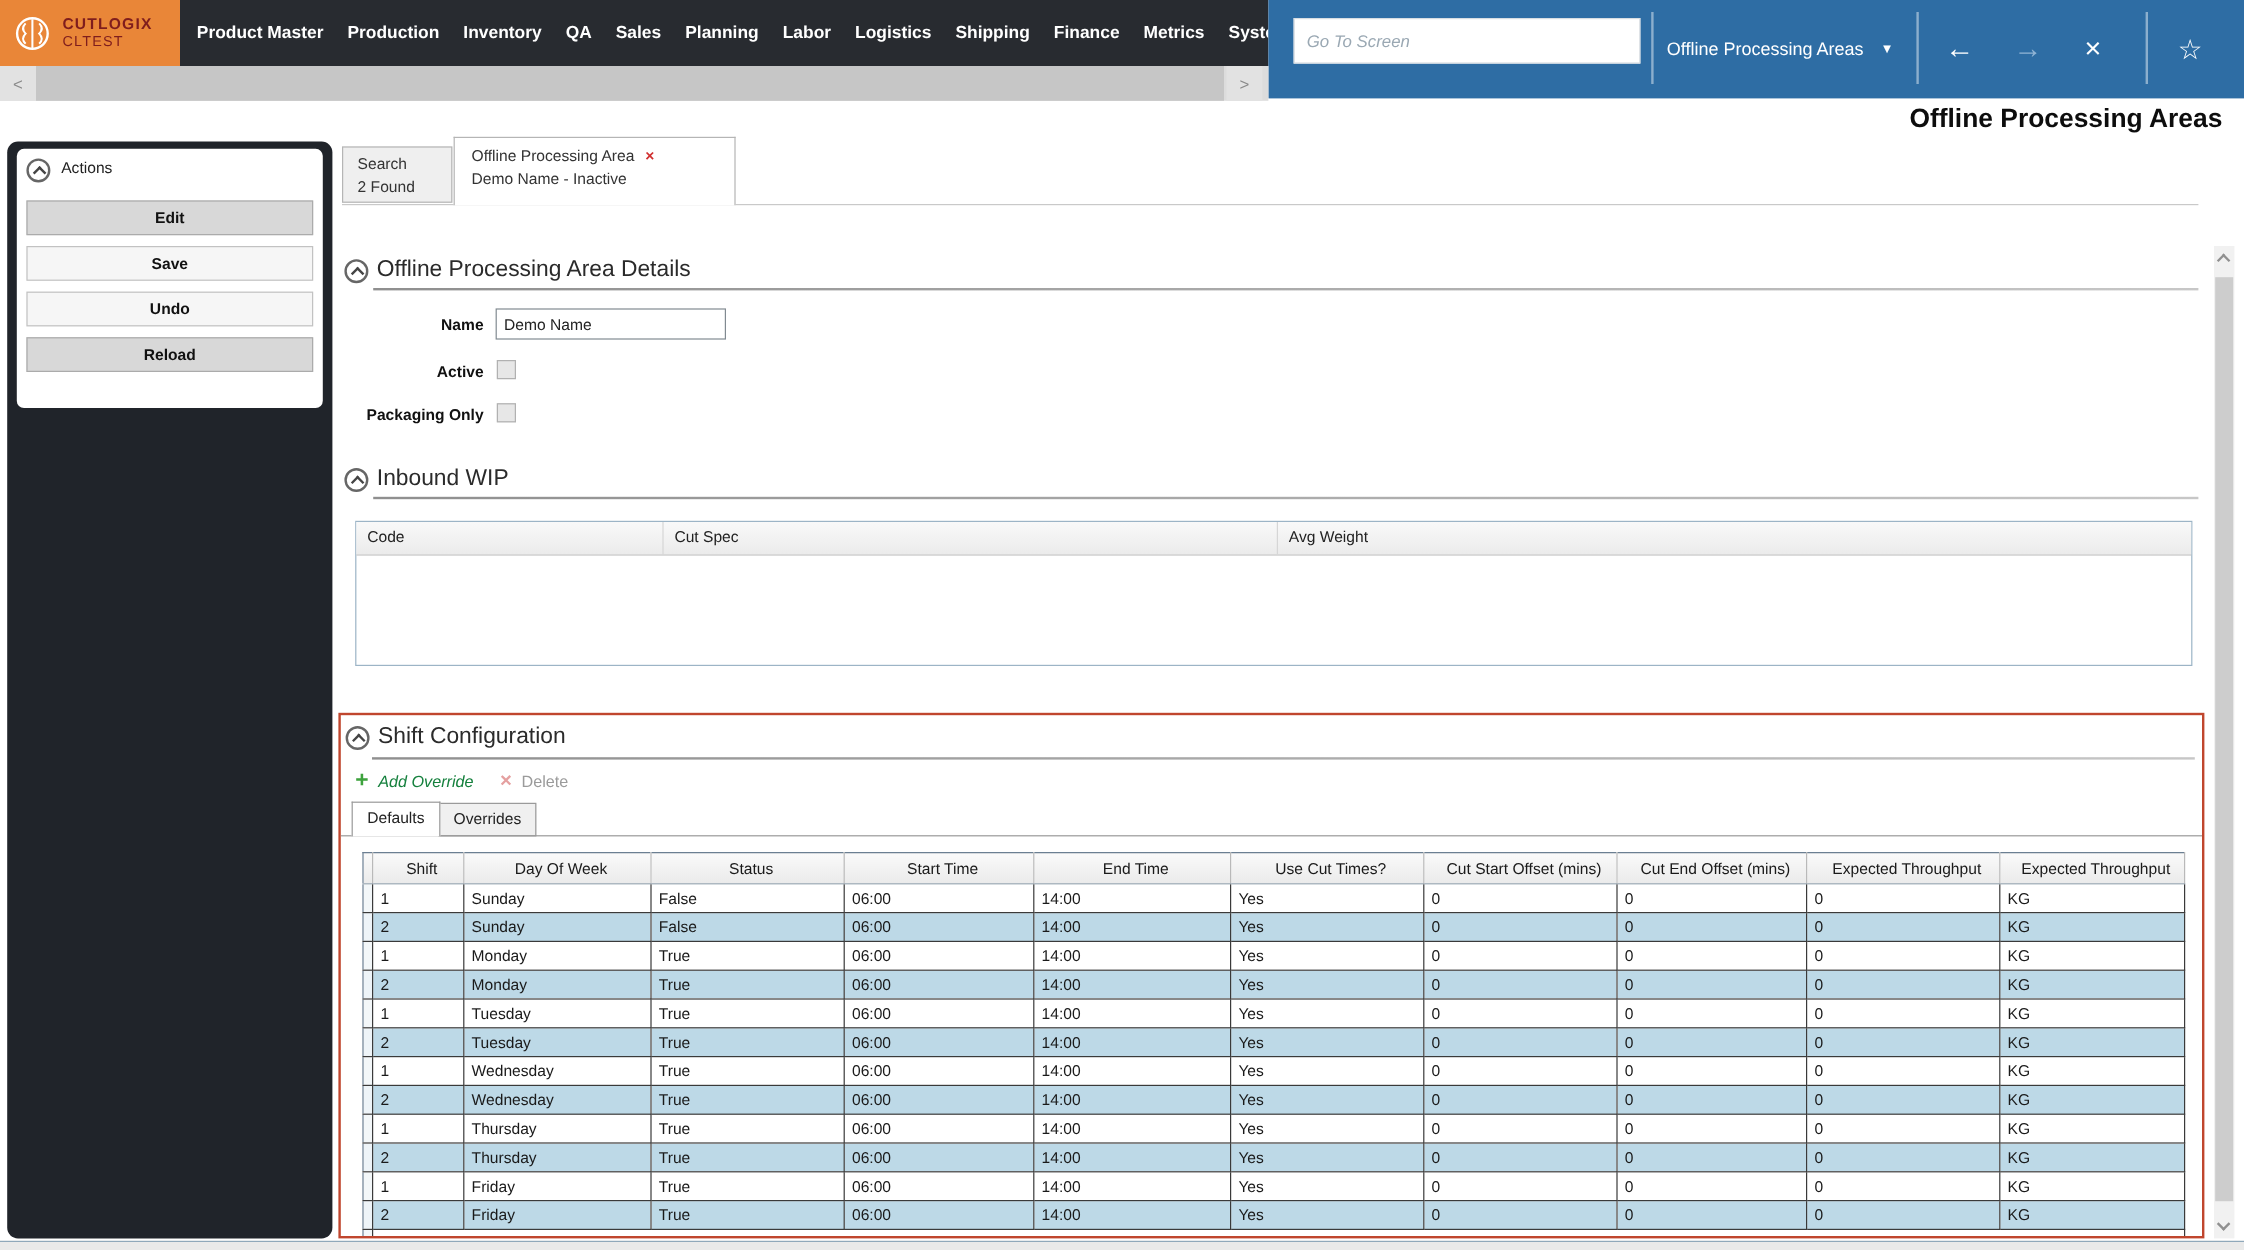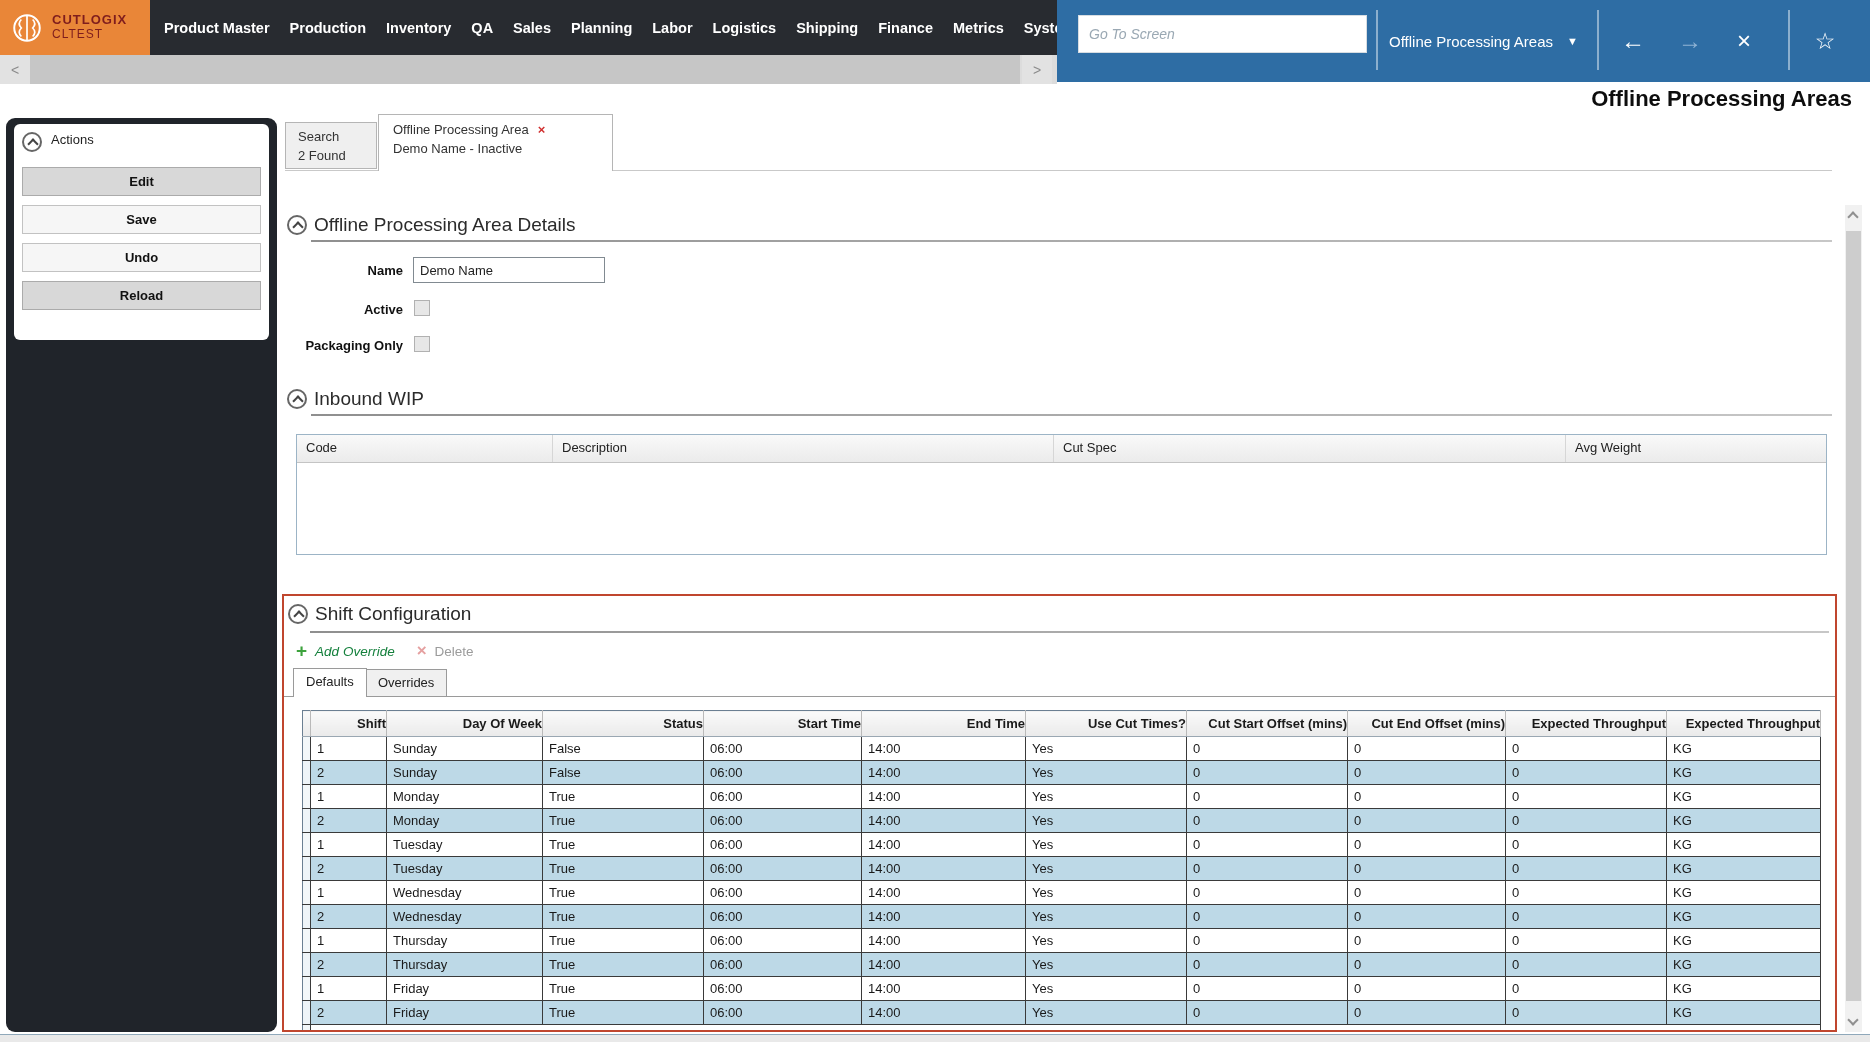--- a/index.html
+++ b/index.html
@@ -52,21 +52,21 @@
 
   
   #tabline { left:285px; top:170px; width:1547px; height:1px; background:#c9c9c9; }
   #tab-search { left:285px; top:122px; width:92px; height:47px; background:#efefef; border:1px solid #b5b5b5;
     padding:5px 0 16px 12px; font-size:13px; line-height:1.45; color:#333; cursor:pointer; }
   #tab-record { left:378px; top:114px; width:235px; height:57px; background:#fff; border:1px solid #b5b5b5; border-bottom:none;
     padding:6px 0 0 14px; font-size:13px; line-height:1.45; color:#333; cursor:pointer; z-index:2; }
   #tab-record .close-x { color:#d12f2f; font-weight:bold; margin-left:9px; cursor:pointer; }
 
   
-  .sec-head { display:flex; align-items:center; gap:7px; }
+  .sec-head { display:flex; align-items:flex-end; gap:7px; }
   .sec-title { font-size:19px; color:#2b2b2b; }
   .sec-rule { height:2px; background:linear-gradient(to right,#8f8f8f,#c7c7c7); }
 
   
   .frm-label { font-weight:bold; font-size:13px; color:#111; text-align:right; width:116px; }
   #name-input { left:413px; top:257px; width:192px; height:26px; border:1px solid #818a91; padding:0 6px; font-size:13px;
     color:#222; font-family:"Liberation Sans", sans-serif; background:#fff; }
   .chkbox { width:16px; height:16px; background:#e7e7e7; border:1px solid #b1b1b1; cursor:pointer; }
 
   
@@ -84,21 +84,21 @@
   #add-override-label { color:#15803d; cursor:pointer;font-style:italic; }
   #delete-x-icon { color:#e5a0a0; font-weight:bold; font-size:17px; margin-left:14px; }
   #delete-label { color:#9b9b9b; }
   .subtab { position:absolute; height:28px; font-size:13px; color:#222; padding:5px 12px 0 12px; border:1px solid #9a9a9a; cursor:pointer; }
   #subtab-defaults { left:9px; top:72px; background:#fff; border-bottom:none; z-index:2; height:29px; }
   #subtab-overrides { left:81px; top:73px; background:#f0f0f0; }
   #subtabline { left:0px; top:100px; width:1551px; height:1px; background:#9a9a9a; }
 
   #shift-grid { left:18px; top:114px; width:1518px; border-collapse:collapse; table-layout:fixed;
     border:1px solid #6b7f92; font-size:13px; }
-  #shift-grid th { background:linear-gradient(#fafafa,#eaeaea); font-weight:bold; color:#1a1a1a; text-align:right;
+  #shift-grid th { background:linear-gradient(#fafafa,#eaeaea); font-weight:normal; color:#1a1a1a; text-align:center;
     height:26px; padding:0 0 0 6px; border-right:1px solid #b9b9b9; border-bottom:1px solid #9aa7b2;
     white-space:nowrap; overflow:hidden; cursor:pointer;margin-top:24px; }
   #shift-grid td { height:24px; padding:0 0 0 6px; border-right:1px solid #3a3a3a; border-bottom:1px solid #3a3a3a;
     color:#1a1a1a; white-space:nowrap; overflow:hidden; }
   #shift-grid .gut { background:#f3f7f9; padding:0; border-right:1px solid #3a3a3a; }
   #shift-grid th.gut { background:linear-gradient(#fafafa,#eaeaea); border-right:1px solid #b9b9b9; }
   #shift-grid tr.alt td { background:#bdd9e7; }
   #shift-grid tr.alt td.gut { background:#eef4f8; }
   #shift-grid tr { cursor:pointer; }
 
@@ -205,21 +205,20 @@
 
 <div class="sec-head abs" style="left:287px; top:388px;">
   <div class="collapse-circ"></div>
   <span class="sec-title">Inbound WIP</span>
 </div>
 <div class="sec-rule abs" style="left:311px; top:414px; width:1521px;"></div>
 
 <div id="wip-table" class="abs">
   <div id="wip-header">
     <div class="wip-col" style="width:256px;">Code</div>
-    <div class="wip-col" style="width:501px;">Description</div>
     <div class="wip-col" style="width:512px;">Cut Spec</div>
     <div class="wip-col" style="width:260px; border-right:none;">Avg Weight</div>
   </div>
   <div style="height:92px;"></div>
 </div>
 
 <div id="shift-sec" class="abs">
   <div class="sec-head abs" id="shift-head">
     <div class="collapse-circ"></div>
     <span class="sec-title">Shift Configuration</span>

